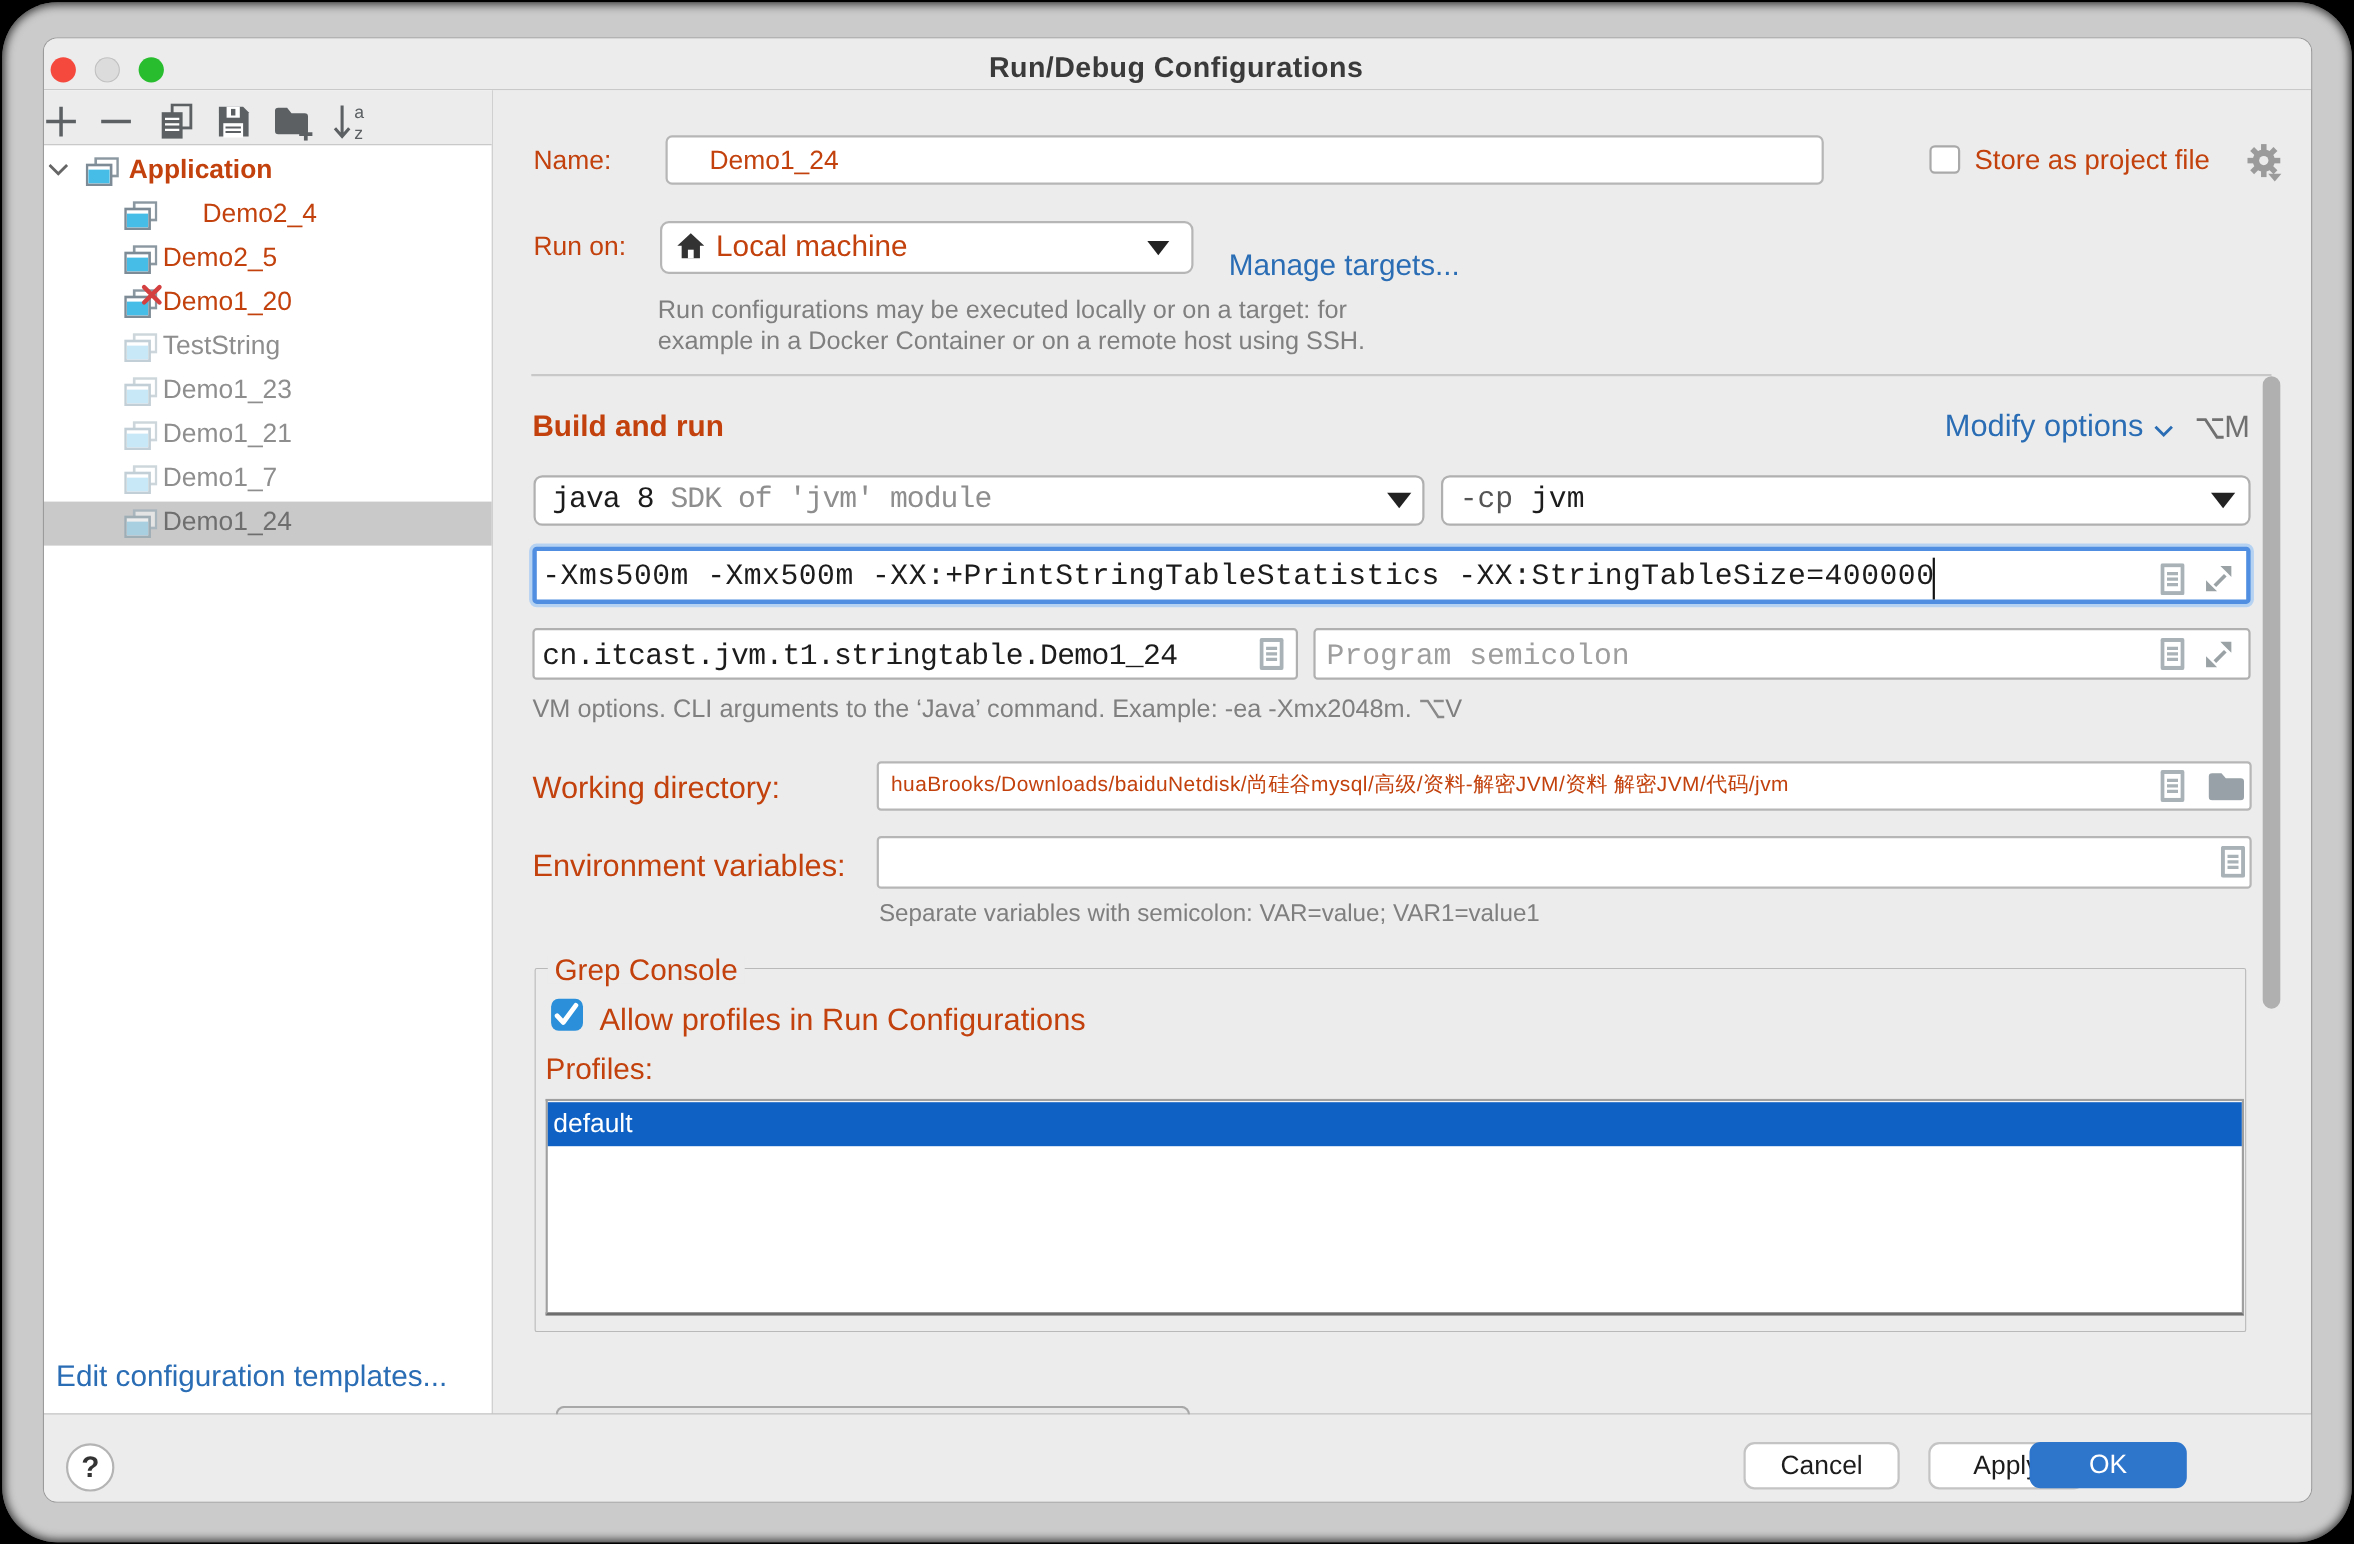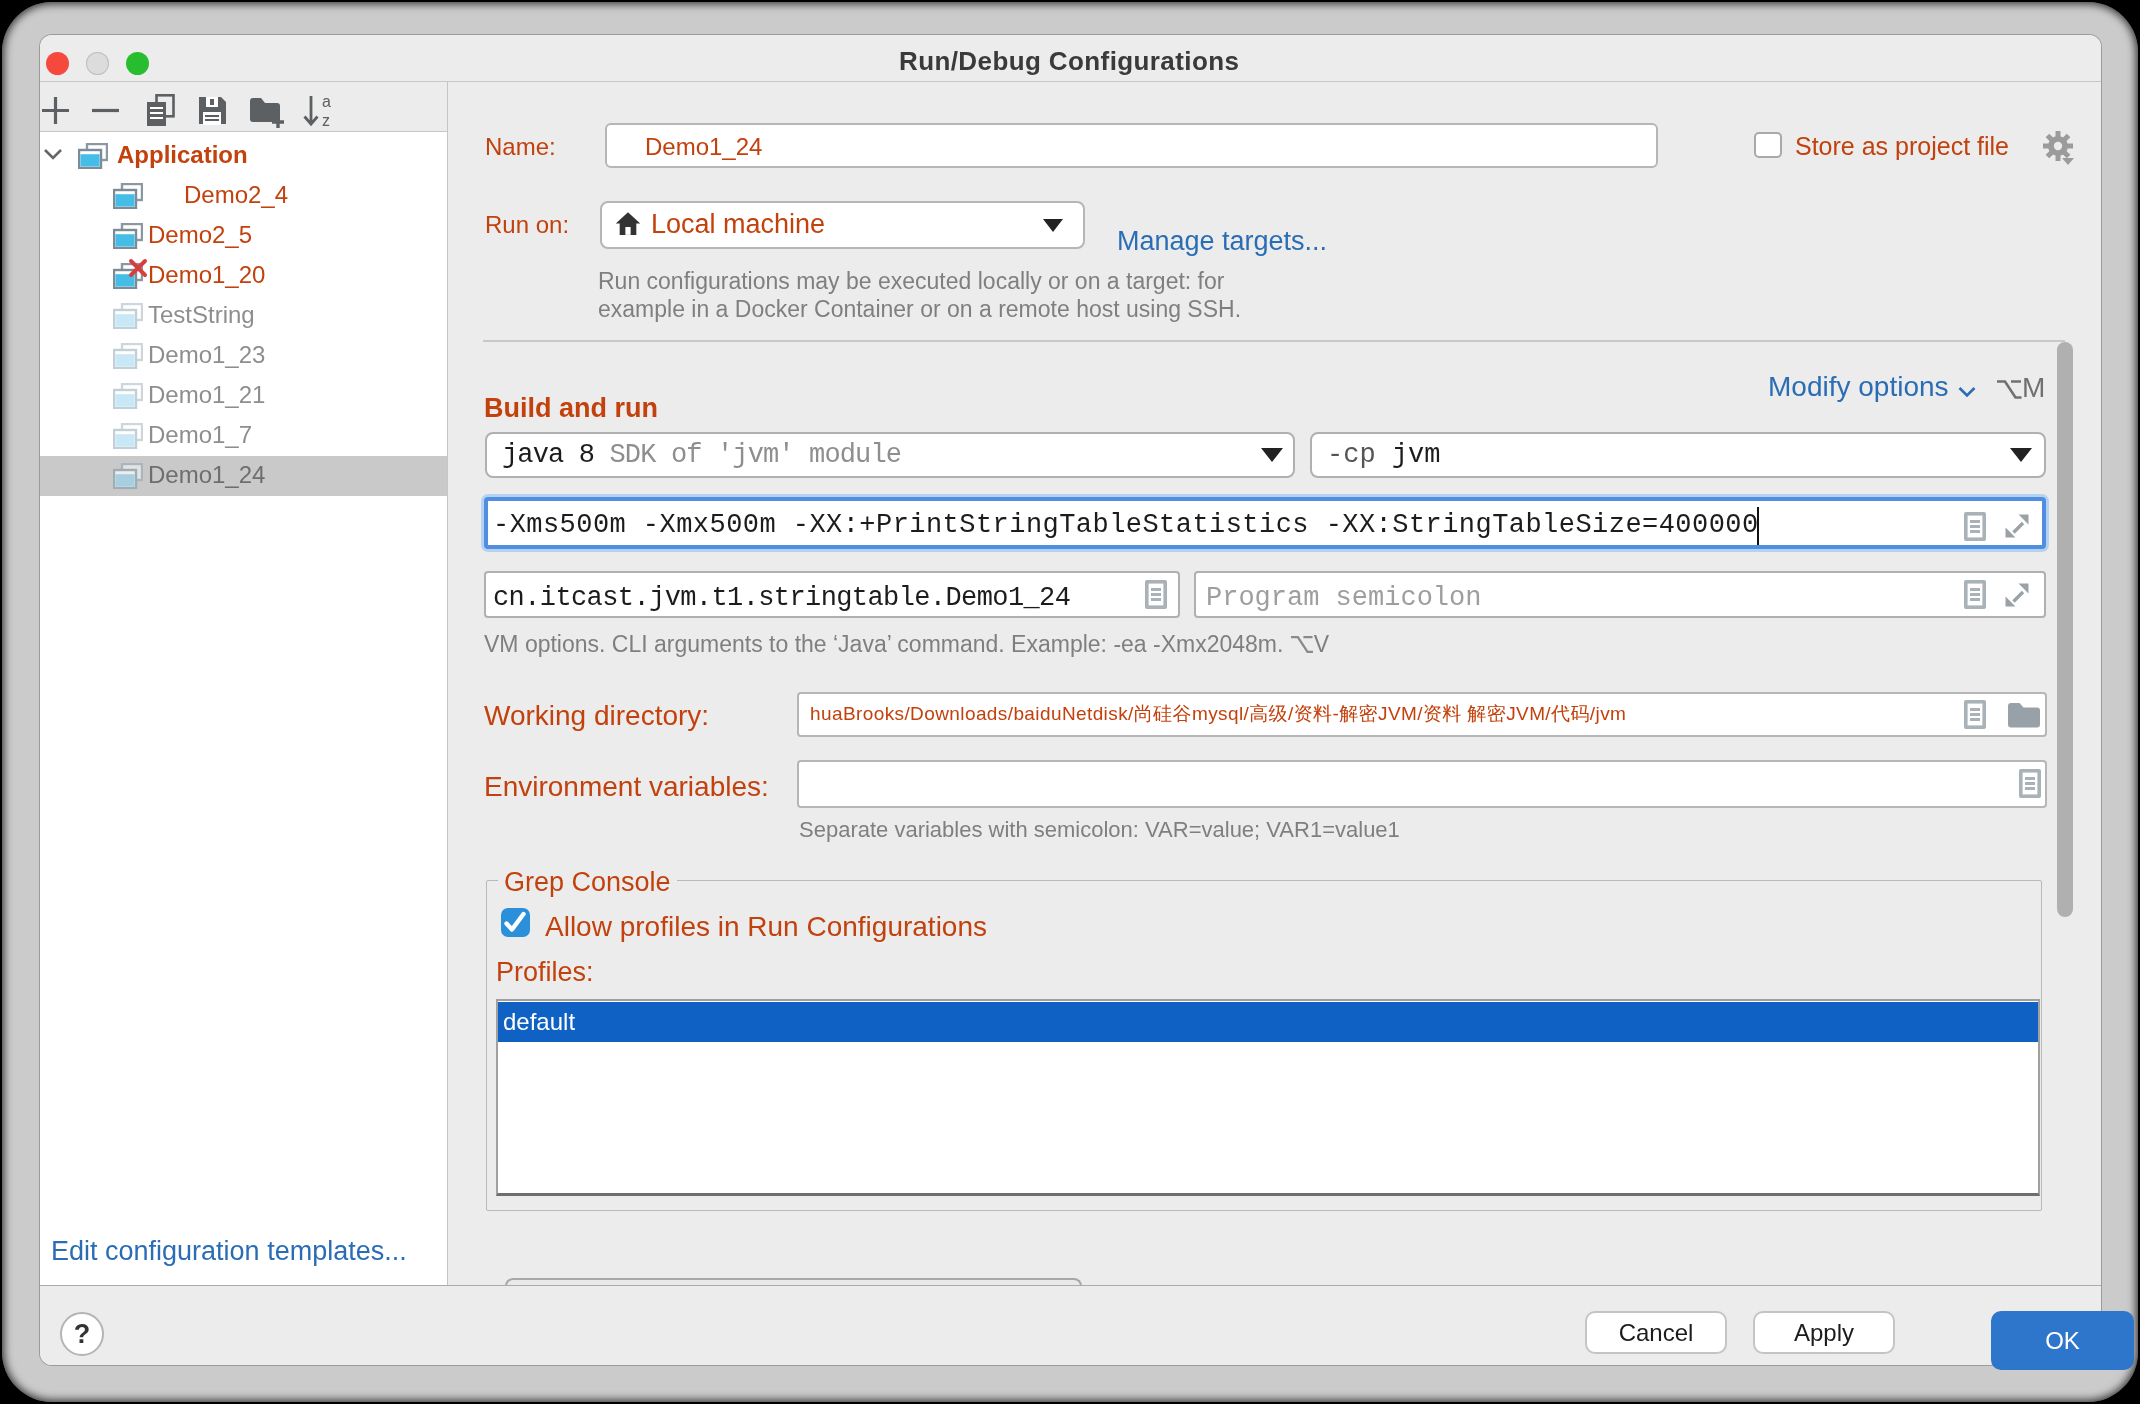--- a/index.html
+++ b/index.html
@@ -150,21 +150,21 @@
 <path d="M16 1 L30 14 L25.5 14 L25.5 27 L6.5 27 L6.5 14 L2 14 Z" fill="#333"></path>
 <rect x="13" y="18" width="6" height="9" fill="#fff"></rect>
 </svg>
 <div class="lbl" style="left:651px;top:212px;font-size:27px;">Local machine</div>
 <div class="abs" style="left:1043px;top:219px;width:0;height:0;border-left:10px solid transparent;border-right:10px solid transparent;border-top:13px solid #222;"></div>
 <div class="lbl link" style="left:1117px;top:229px;font-size:27px;">Manage targets...</div>
 <div class="hlp" style="left:598px;top:269px;">Run configurations may be executed locally or on a target: for</div>
 <div class="hlp" style="left:598px;top:297px;">example in a Docker Container or on a remote host using SSH.</div>
 
 <div class="sep" style="left:483px;top:340px;width:1582px;height:2px;"></div>
-<div class="lbl" style="left:484px;top:375px;font-weight:bold;font-size:27px;margin-top:21px;">Build and run</div>
+<div class="lbl" style="left:484px;top:375px;font-weight:bold;font-size:27px;">Build and run</div>
 <div class="lbl link" style="left:1768px;top:375px;font-size:28px;">Modify options</div>
 <svg class="abs" style="left:1958px;top:386px;" width="18" height="12" viewBox="0 0 18 12">
       <path d="M1.5 2 L9 9.5 L16.5 2" stroke="#2a6db5" stroke-width="2.6" fill="none"></path>
     </svg>
 <svg class="abs" style="left:1996px;top:378px;" width="26" height="23" viewBox="0 0 26 23">
       <path d="M1 3.5 h8 l10.5 16 h6 M15 3.5 h10" stroke="#707070" stroke-width="2.6" fill="none"></path>
     </svg>
 <div class="lbl" style="left:2022px;top:376px;color:#707070;font-size:28px;">M</div>
 
 <div class="fld" style="left:485px;top:432px;width:810px;height:46px;border-radius:8px;border-color:#b0b0b0;"></div>
@@ -246,16 +246,16 @@
 <div class="abs" style="left:496px;top:999px;width:1544px;height:197px;background:#fff;border:2px solid #a0a0a0;border-bottom:3px solid #6e6e6e;box-sizing:border-box;"></div>
 <div class="abs" style="left:498px;top:1002px;width:1540px;height:40px;background:#0f62c4;"></div>
 <div class="lbl" style="left:503px;top:1010px;color:#fff;">default</div>
 
 <div class="abs" style="left:505px;top:1278px;width:577px;height:10px;background:#e9e9e9;border:2px solid #a8a8a8;border-bottom:none;border-radius:8px 8px 0 0;box-sizing:border-box;"></div>
 <div class="sep" style="left:40px;top:1285px;width:2061px;height:1px;background:#ababab;"></div>
 <div class="abs" style="left:40px;top:1286px;width:2061px;height:79px;background:#ececec;border-radius:0 0 12px 12px;"></div>
 <div class="abs" style="left:60px;top:1312px;width:44px;height:44px;border-radius:50%;background:#fff;border:2px solid #b4b4b4;box-sizing:border-box;display:flex;align-items:center;justify-content:center;font-size:27px;color:#333;font-weight:bold;">?</div>
 <div class="btn" style="left:1585px;top:1311px;width:142px;height:43px;">Cancel</div>
 <div class="btn" style="left:1753px;top:1311px;width:142px;height:43px;">Apply</div>
-<div class="btn" style="left:1991px;top:1311px;width:143px;height:59px;background:#2e75cc;border-color:#2e75cc;color:#fff;">OK</div>
+<div class="btn" style="left:1845px;top:1311px;width:143px;height:42px;background:#2e75cc;border-color:#2e75cc;color:#fff;">OK</div>
 
 <div class="abs" style="left:2057px;top:342px;width:16px;height:575px;background:#b0b0b0;border-radius:8px;"></div>
 </div>
 
 </body></html>

